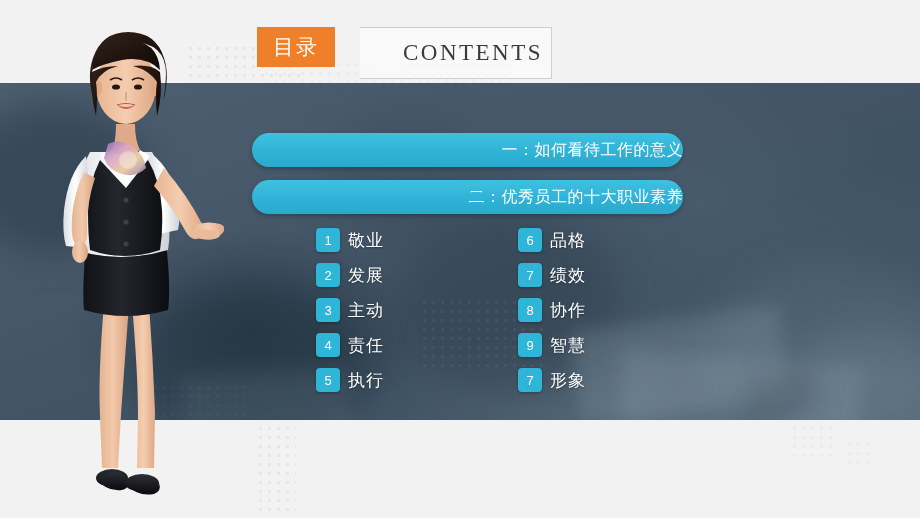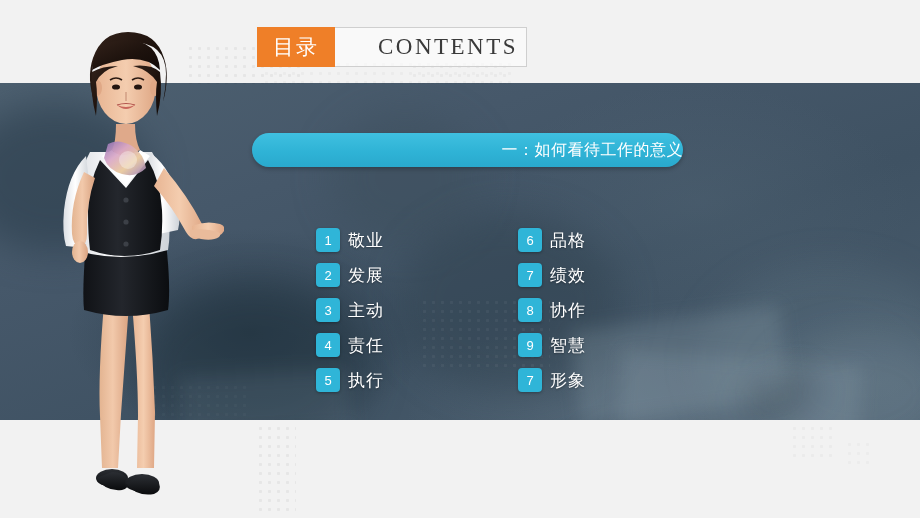--- a/index.html
+++ b/index.html
@@ -31,32 +31,32 @@
 
   
   .dots{
     position:absolute;pointer-events:none;
     background-image:radial-gradient(rgba(0,0,0,.055) 1.4px, transparent 1.5px);
     background-size:9px 9px;
   }
   .dots.light{background-image:radial-gradient(rgba(255,255,255,.10) 1.4px, transparent 1.5px);}
 
   
-  #title-wrap{position:absolute;left:257px;top:27px;height:40px;display:flex;align-items:stretch;}
+  #title-wrap{position:absolute;left:257px;top:27px;height:40px;display:flex;align-items:stretch;gap:25px;}
   #title-cn{
     background:#ef7f28;color:#ffffff;
     width:78px;height:40px;
     display:flex;align-items:center;justify-content:center;
     font-size:21px;letter-spacing:2px;font-weight:400;
     box-sizing:border-box;
   }
   #title-en{
     border:1px solid #cfcfcf;border-left:none;
     background:rgba(255,255,255,.55);
-    width:192px;height:40px;box-sizing:border-box;
+    width:192px;height:52px;box-sizing:border-box;
     display:flex;align-items:center;justify-content:center;
     color:#3a3a3a;font-family:"Liberation Serif","DejaVu Serif",serif;
     font-size:23px;letter-spacing:2.5px;padding-left:35px;
   }
 
   
   .pill{
     position:absolute;left:252px;width:431px;height:34px;
     border-radius:17px;
     background:linear-gradient(180deg,#3fc0e0 0%,#2fb3d6 55%,#29a9cd 100%);
@@ -120,20 +120,23 @@
   <div class="dots" style="left:845px;top:440px;width:30px;height:30px;opacity:.45;"></div>
 
   <div id="title-wrap">
     <div id="title-cn">目录</div>
     <div id="title-en">CONTENTS</div>
   </div>
 
   <div class="pill" id="pill-1">
     <span>一：如何看待工作的意义</span>
   </div>
+  <div class="pill" id="pill-2">
+    <span>二：优秀员工的十大职业素养</span>
+  </div>
 
   <div class="col" id="col-left">
     <div class="item">
       <div class="badge">1</div>
       <div class="item-label">敬业</div>
     </div>
     <div class="item">
       <div class="badge">2</div>
       <div class="item-label">发展</div>
     </div>

